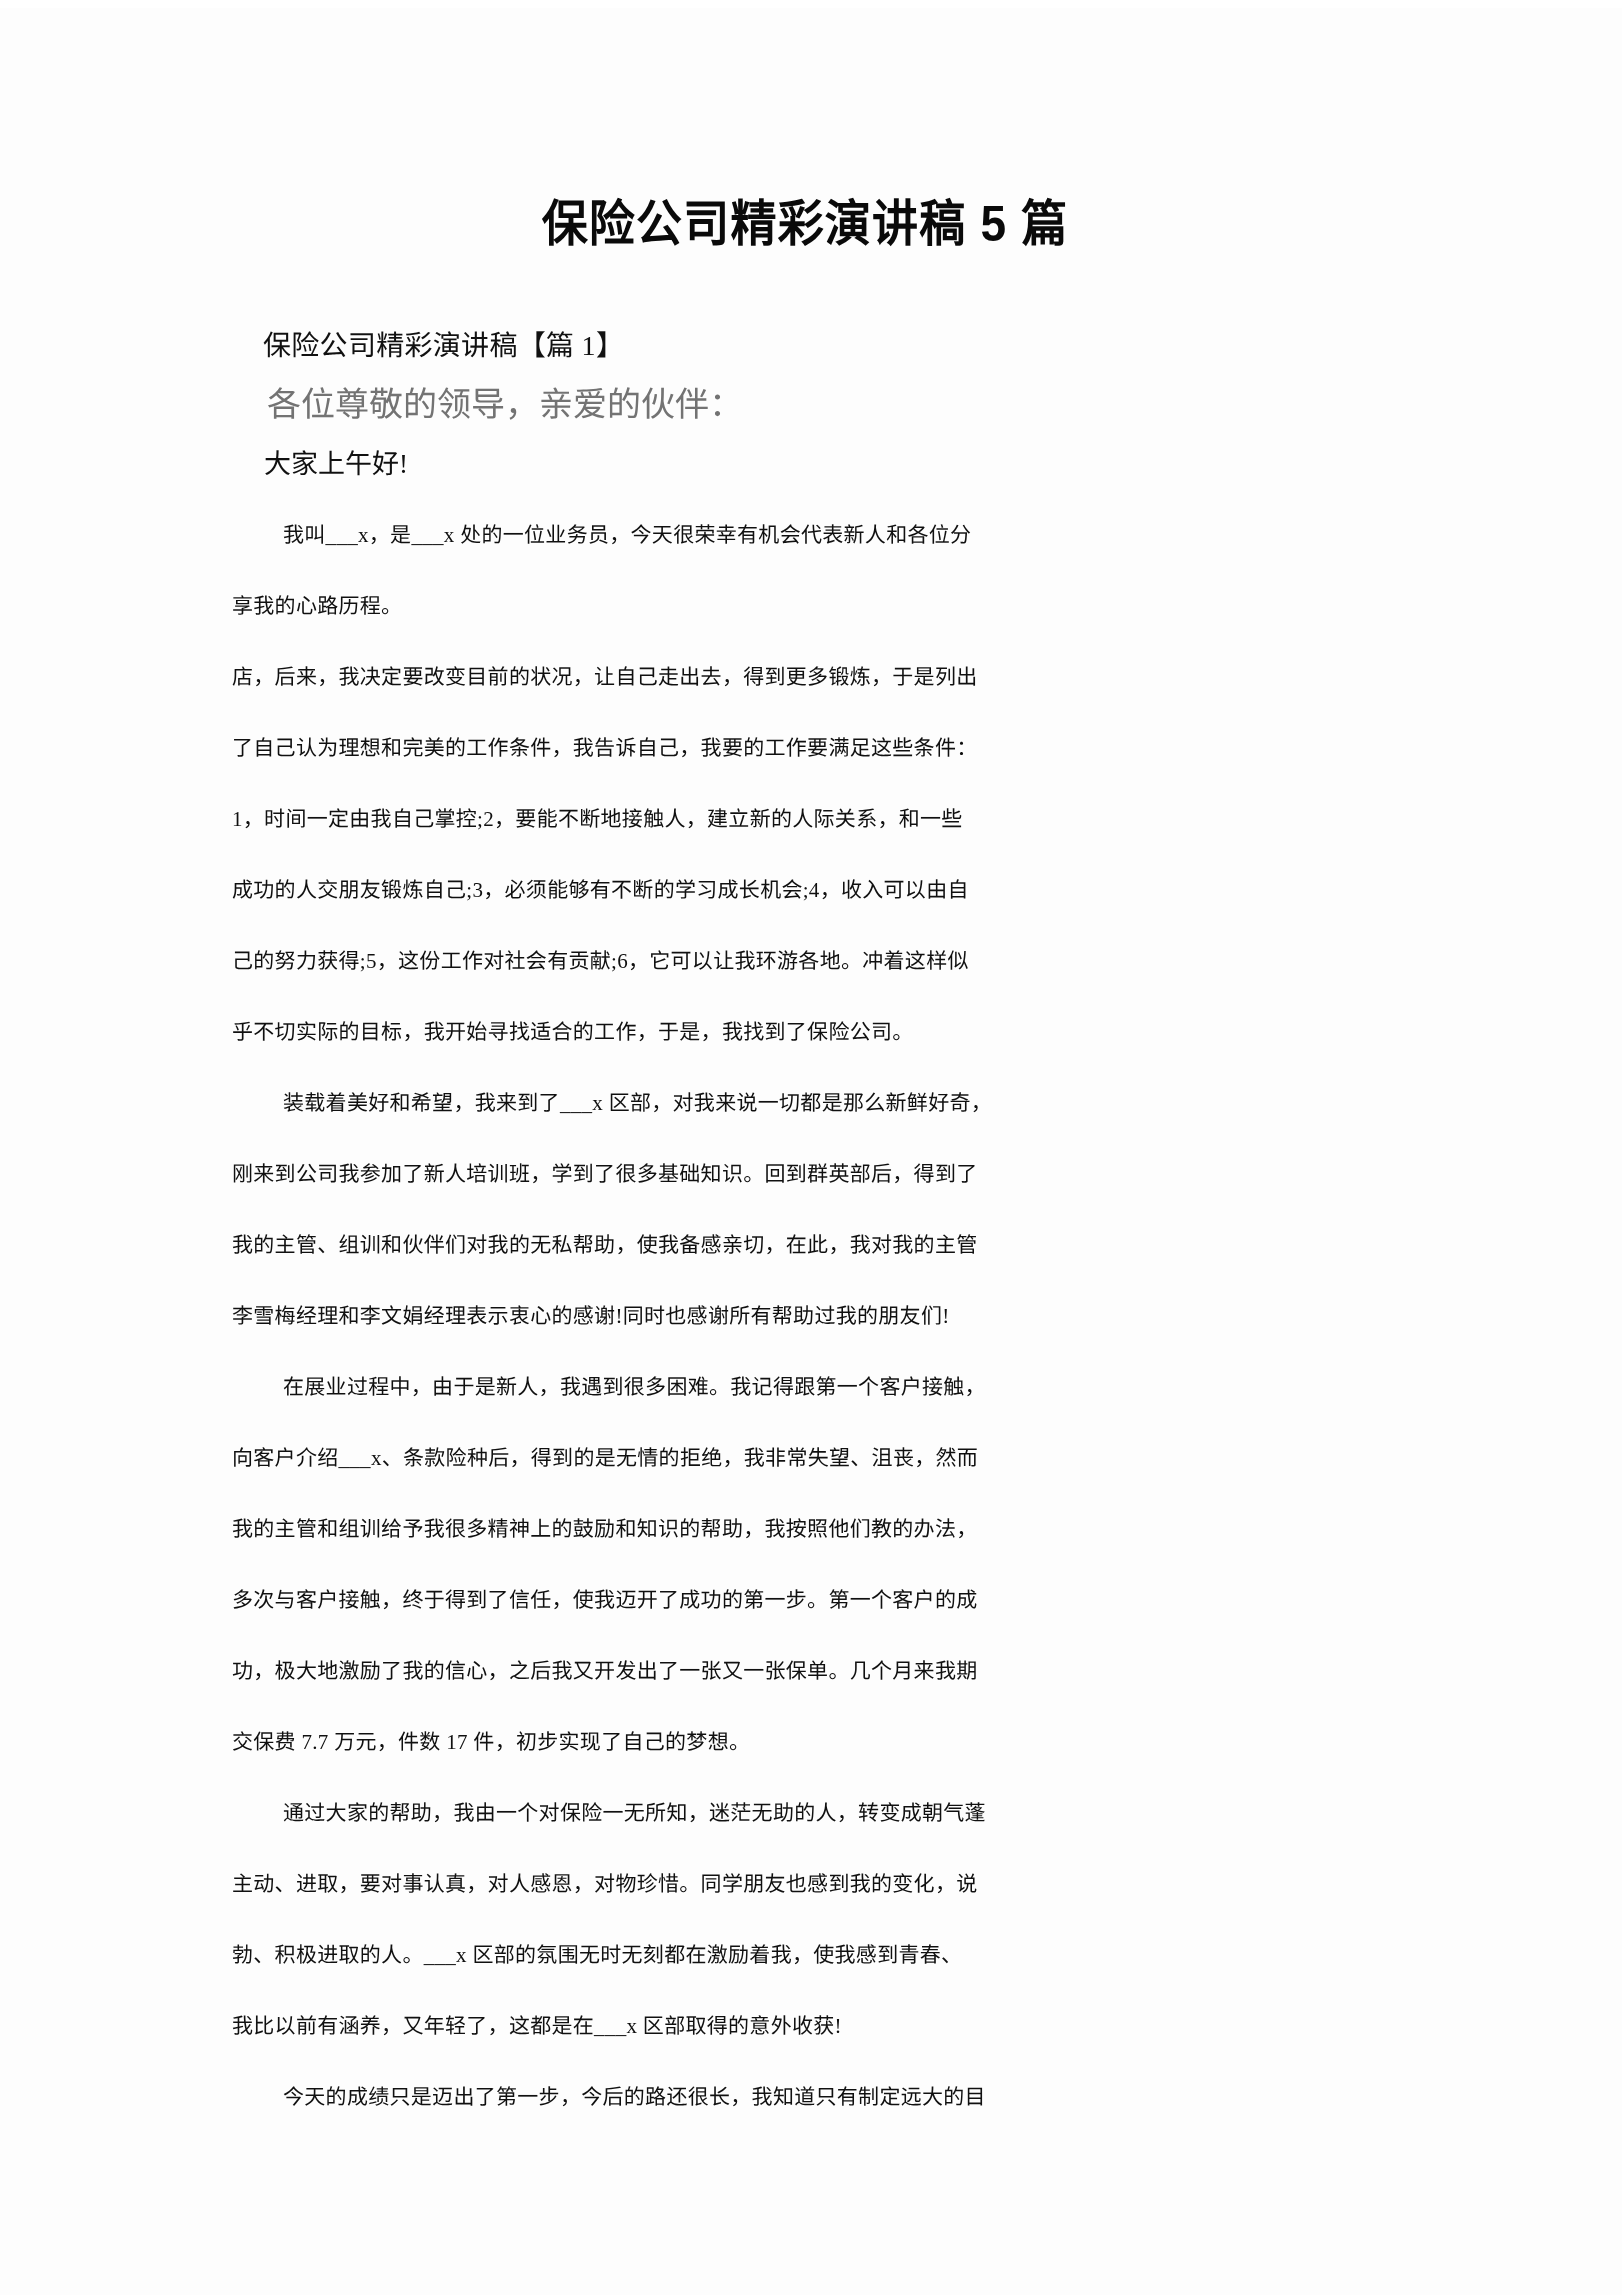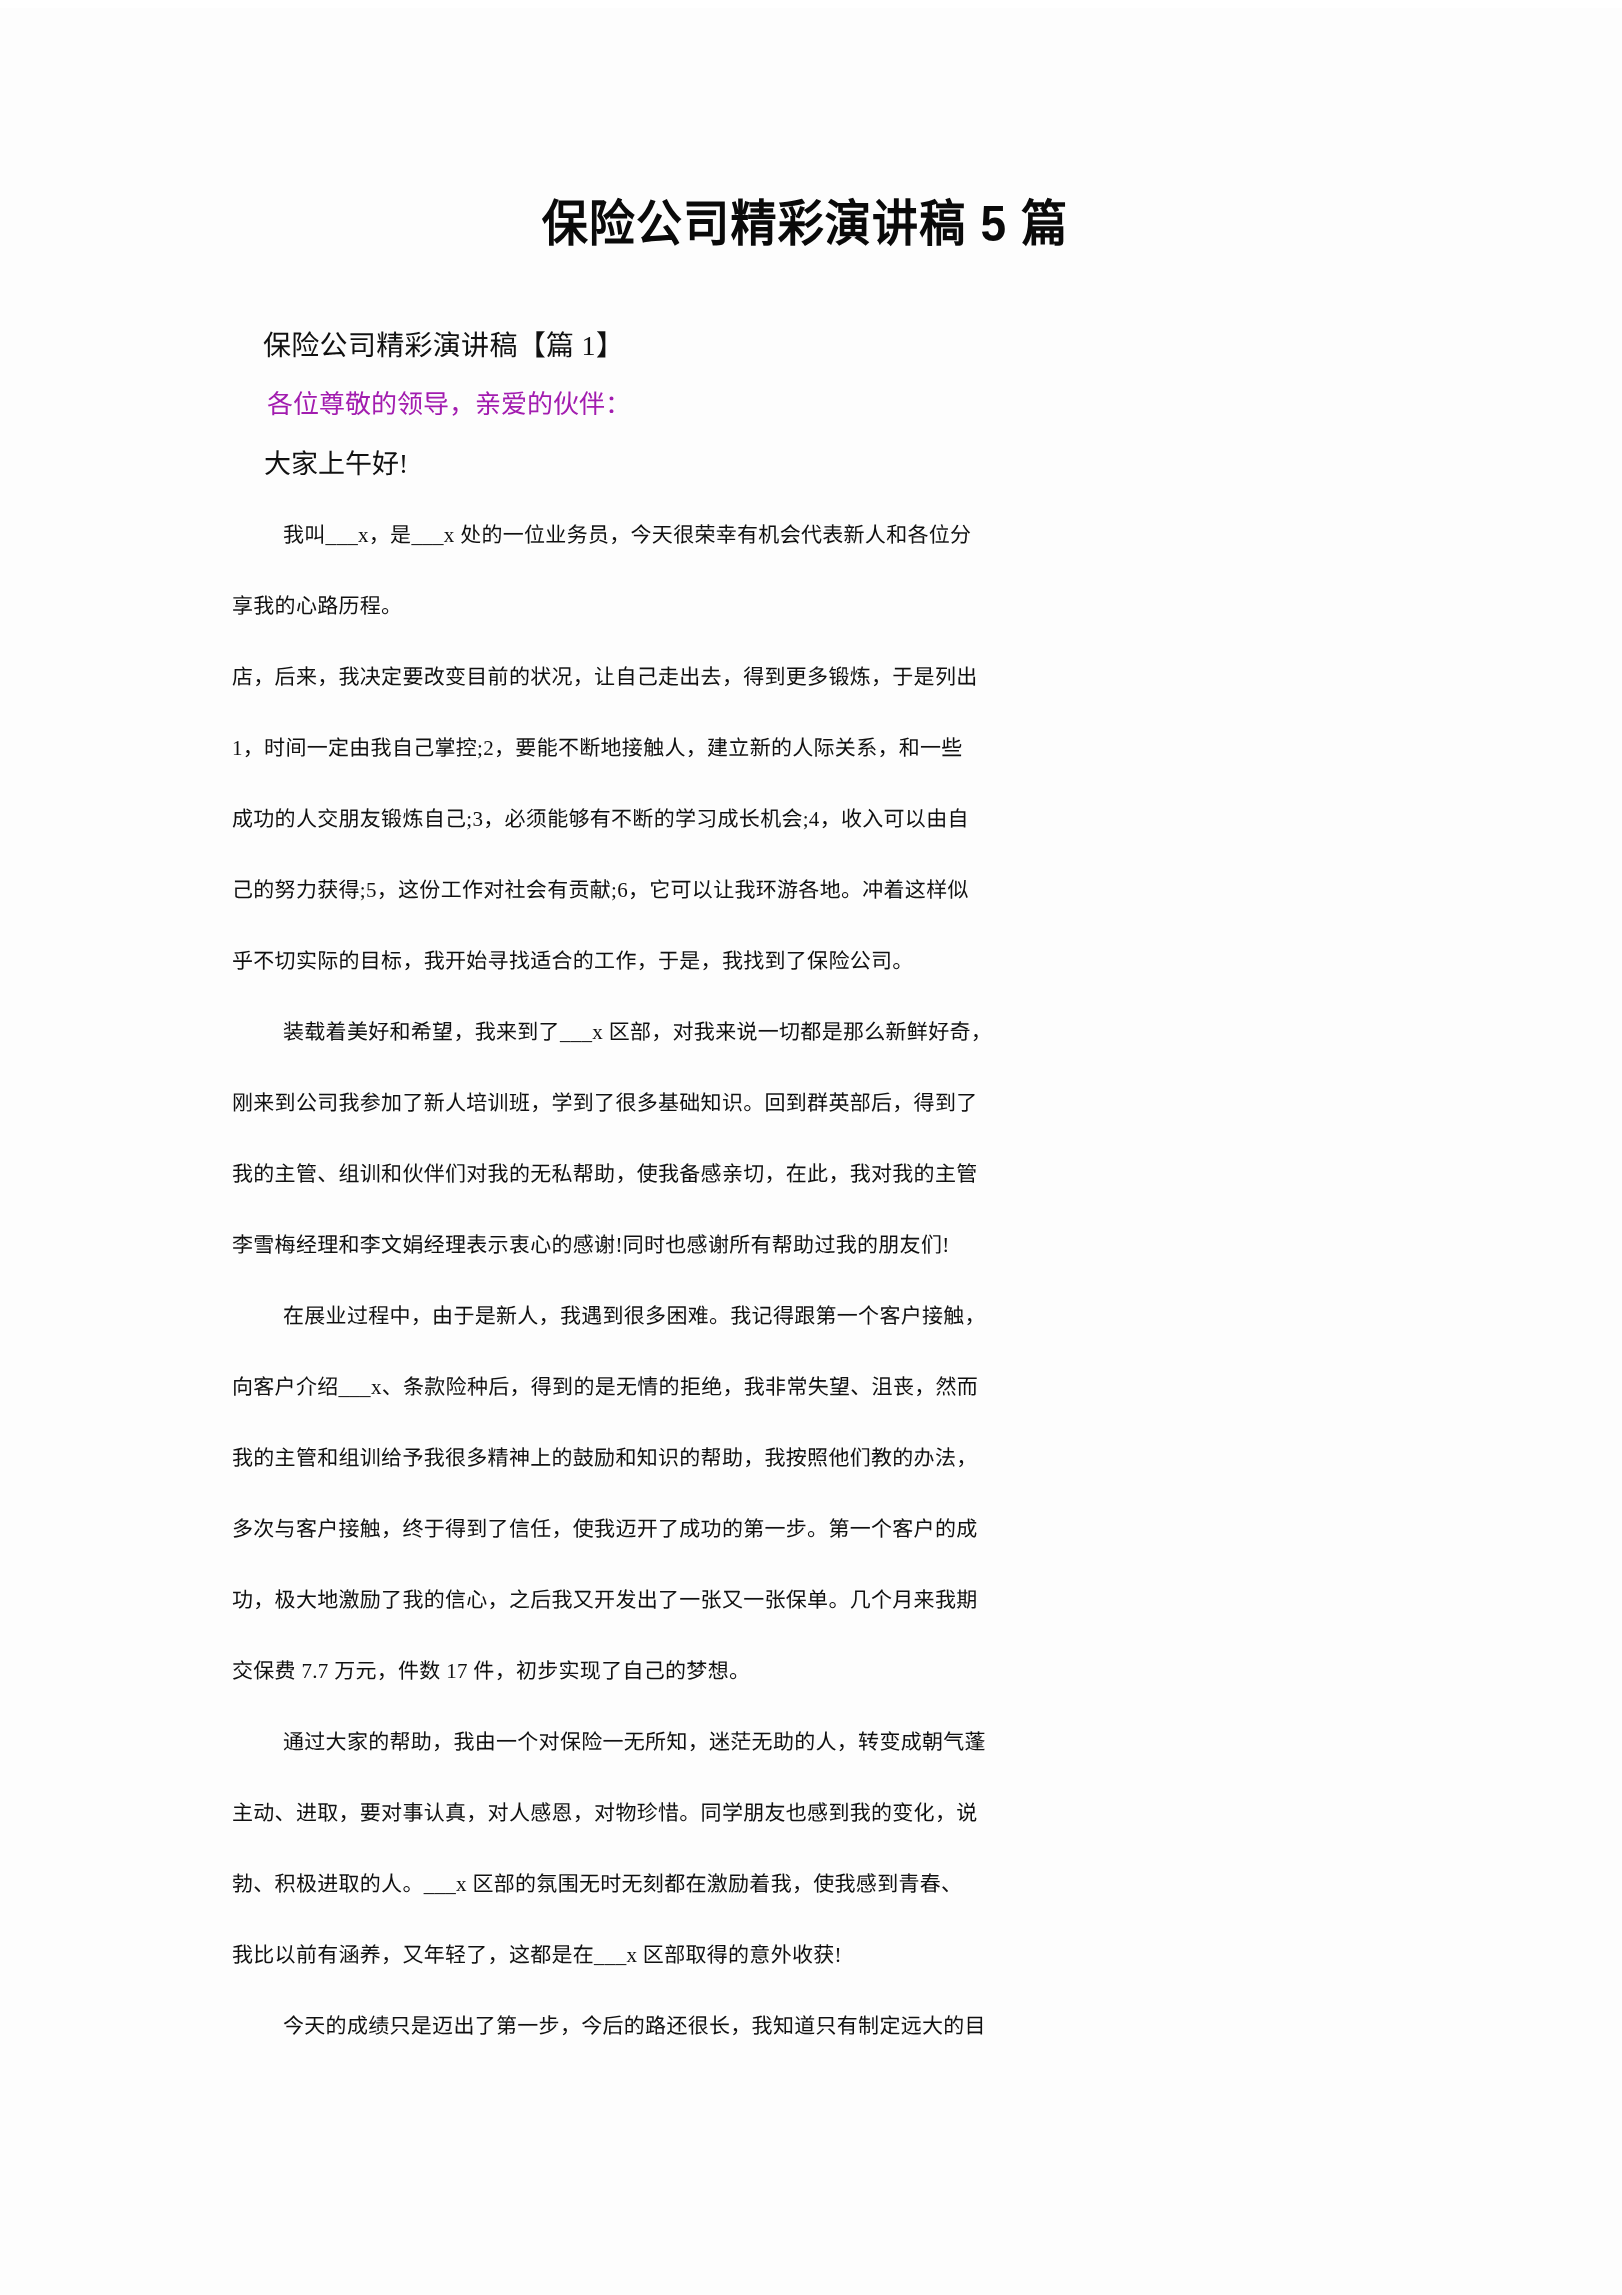--- a/index.html
+++ b/index.html
@@ -73,23 +73,23 @@
   }
 
   p.body-line.indent {
     padding-left: 51px;
   }
 
   p.salutation {
     margin: 0;
     padding-left: 51px;
     padding-top: 17px;
-    font-size: 26px;
+    font-size: 34px;
     line-height: 55px;
-    color: #a21caf;
+    color: #737373;
     white-space: nowrap;
   }
 
   p.greeting {
     margin: 0;
     padding-left: 48px;
     padding-top: 5.2px;
     font-size: 27px;
     line-height: 55px;
     color: #101010;
@@ -115,20 +115,21 @@
 
     <p class="greeting">大家上午好!</p>
 
     <div class="para">
       <p class="body-line indent">我叫___x，是___x 处的一位业务员，今天很荣幸有机会代表新人和各位分</p>
       <p class="body-line">享我的心路历程。</p>
     </div>
 
     <div class="para">
       <p class="body-line">店，后来，我决定要改变目前的状况，让自己走出去，得到更多锻炼，于是列出</p>
+      <p class="body-line">了自己认为理想和完美的工作条件，我告诉自己，我要的工作要满足这些条件：</p>
       <p class="body-line">1，时间一定由我自己掌控;2，要能不断地接触人，建立新的人际关系，和一些</p>
       <p class="body-line">成功的人交朋友锻炼自己;3，必须能够有不断的学习成长机会;4，收入可以由自</p>
       <p class="body-line">己的努力获得;5，这份工作对社会有贡献;6，它可以让我环游各地。冲着这样似</p>
       <p class="body-line">乎不切实际的目标，我开始寻找适合的工作，于是，我找到了保险公司。</p>
     </div>
 
     <div class="para">
       <p class="body-line indent">装载着美好和希望，我来到了___x 区部，对我来说一切都是那么新鲜好奇，</p>
       <p class="body-line">刚来到公司我参加了新人培训班，学到了很多基础知识。回到群英部后，得到了</p>
       <p class="body-line">我的主管、组训和伙伴们对我的无私帮助，使我备感亲切，在此，我对我的主管</p>

